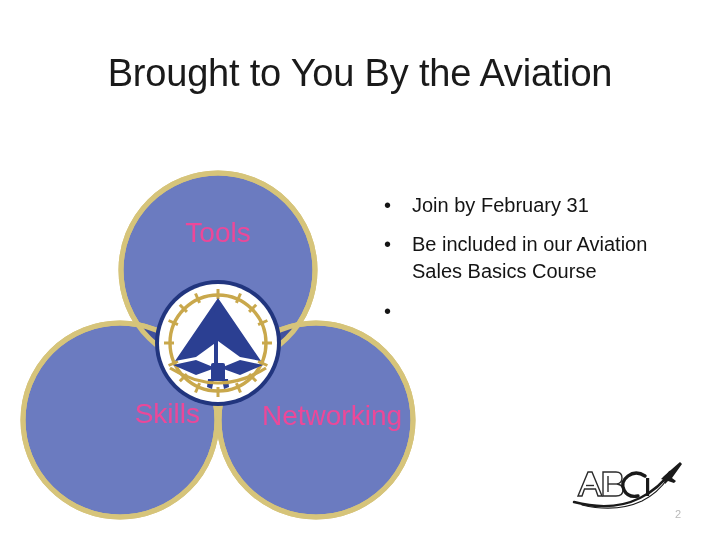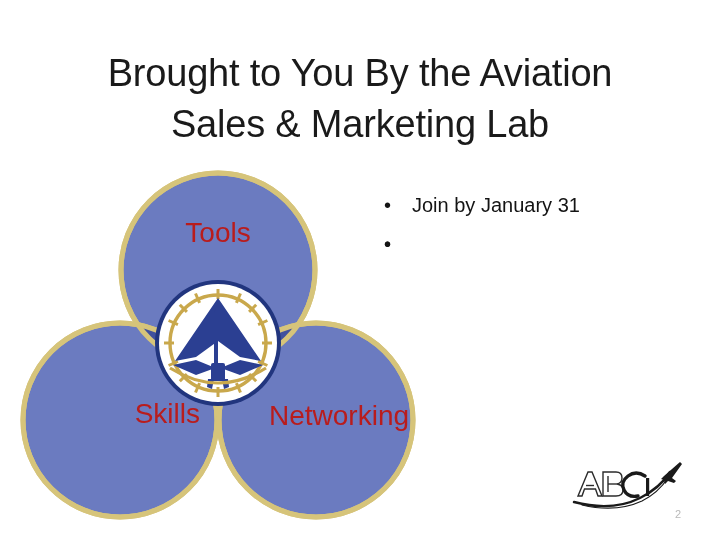--- a/index.html
+++ b/index.html
@@ -41,28 +41,28 @@
     left: 18px;
     top: 165px;
     width: 400px;
     height: 360px;
   }
   #venn svg { display: block; }
 
   .venn-label {
     position: absolute;
     font-size: 28px;
-    color: #b91c1c;
+    color: #ec4899;
     white-space: nowrap;
     font-weight: 400;
     pointer-events: none;
   }
   #label-tools     { left: 0;   top: 52px;  width: 400px; text-align: center; }
   #label-skills    { left: 64px; top: 233px; width: 118px; text-align: right; }
-  #label-networking{ left: 231px; top: 235px; width: 180px; text-align: center; }
+  #label-networking{ left: 224px; top: 235px; width: 180px; text-align: center; }
 
   
   #bullets {
     position: absolute;
     left: 372px;
     top: 192px;
     width: 300px;
   }
   #bullets ul {
     list-style: none;
@@ -107,21 +107,20 @@
     color: #b9b9b9;
   }
 </style>
 </head>
 <body>
 
 <div id="slide">
 
   <div id="title">
     <span class="tline">Brought to You By the Aviation</span>
-    <span class="tline">Sales &amp; Marketing Lab</span>
   </div>
 
   <div id="venn">
     <svg width="400" height="360" viewBox="0 0 400 360" xmlns="http://www.w3.org/2000/svg">
       <defs>
         <clipPath id="clipTop">
             <circle cx="200" cy="105" r="97"></circle>
           </clipPath>
         <clipPath id="clipLeft">
             <circle cx="102" cy="255" r="97"></circle>
@@ -201,24 +200,25 @@
 
     <div class="venn-label" id="label-tools">Tools</div>
     <div class="venn-label" id="label-skills">Skills</div>
     <div class="venn-label" id="label-networking">Networking</div>
   </div>
 
   <div id="bullets">
     <ul>
       <li>
         <span class="dot">•</span>
-        <span>Join by January 31</span>
+        <span>Join by February 31</span>
       </li>
       <li>
         <span class="dot">•</span>
+        <span>Be included in our Aviation Sales Basics Course</span>
       </li>
       <li>
         <span class="dot">•</span>
       </li>
     </ul>
   </div>
 
   <div id="abci-logo">
     <svg width="112" height="56" viewBox="0 0 112 56" xmlns="http://www.w3.org/2000/svg">
 

